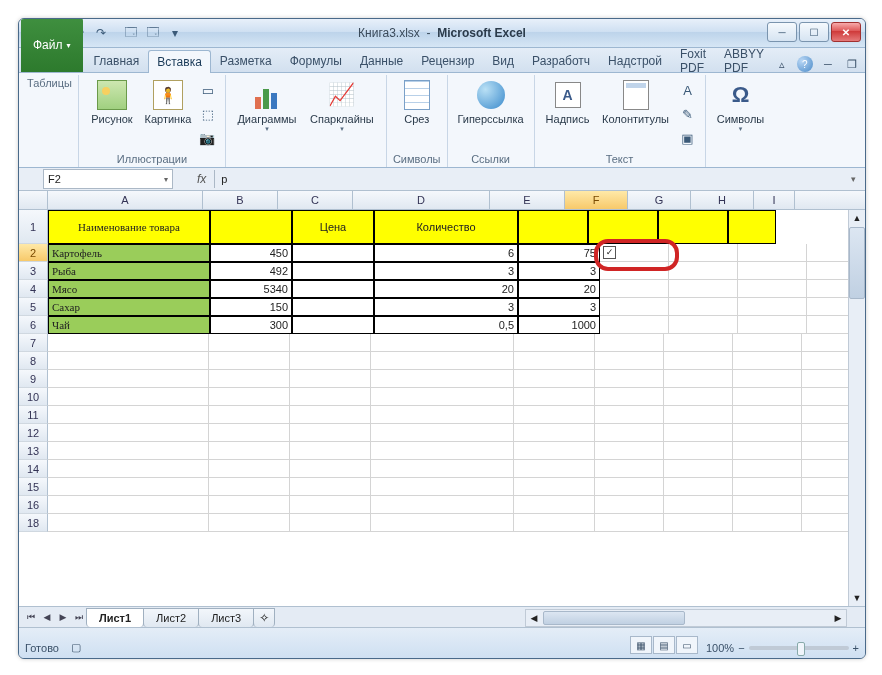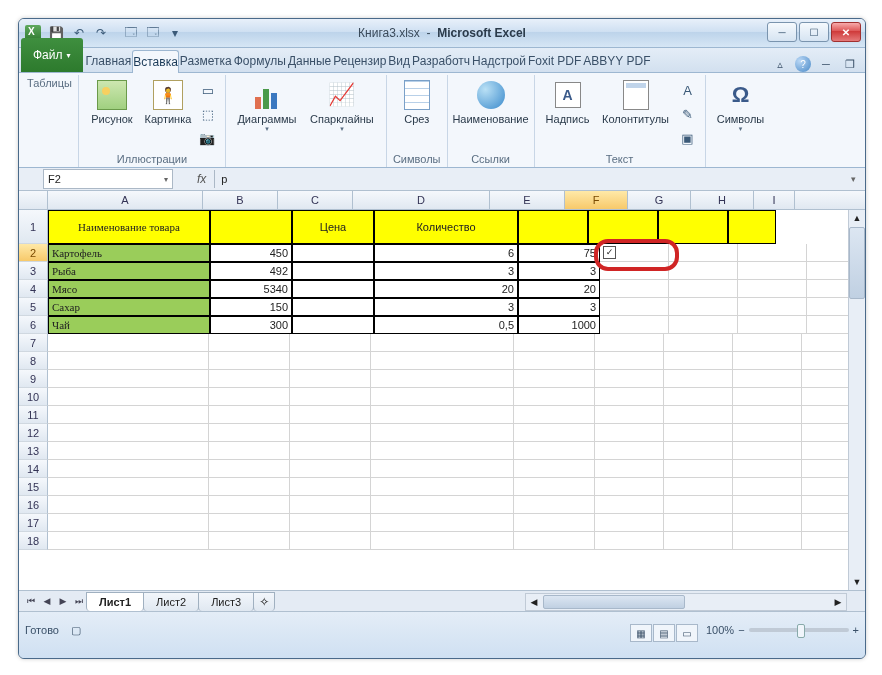--- a/index.html
+++ b/index.html
@@ -86,31 +86,31 @@
   .ribbon-tabs{
     height:24px;
     background: linear-gradient(#e4edf7,#d2e0ef);
     display:flex; align-items:flex-end;
     padding-left:2px;
     border-bottom:1px solid #9db7d1;
     position: relative;
   }
   .file-tab{
     height:22px;
-    padding:6px 12px;
+    padding:16px 12px;
     background: linear-gradient(#3f8f3f,#2d7a2d);
     color:#fff;
     display:flex; align-items:center;
     border-radius:3px 3px 0 0;
     margin-right:2px;
     font-size:12px;
   }
   .file-tab::after{ content:"▾"; font-size:8px; margin-left:4px; }
   .tab{
-    height:22px; padding:0 0;
+    height:22px; padding:0 8px;
     display:flex; align-items:center;
     color:#3a5068;
     border:1px solid transparent;
     border-bottom:none;
     border-radius:3px 3px 0 0;
     font-size:12px;
   }
   .tab.active{
     background:#f3f7fc;
     border-color:#9db7d1;
@@ -334,23 +334,23 @@
     display:flex; align-items:center;
   }
   .hscroll .arr{ width:16px; font-size:9px; text-align:center;}
   .hscroll .thumb{ flex:0 0 140px; height:12px; background:linear-gradient(#dce6f2,#c0d0e2); border:1px solid #a8b8ca; border-radius:2px; margin-left:1px;}
 
   
   .statusbar{
     height:22px;
     background:linear-gradient(#e4edf7,#cfe0f2);
     border-top:1px solid #b0c0d0;
-    display:flex; align-items:flex-start;
+    display:flex; align-items:flex-end;
     font-size:11px; color:#3a5068;
-    padding:12px 6px;
+    padding:4px 6px;
   }
   .viewbtns{ margin-left:auto; display:flex; gap:1px;}
   .viewbtn{ width:20px;height:16px;border:1px solid #a8b8ca;background:#f0f5fb;display:flex;align-items:center;justify-content:center;font-size:10px;}
   .zoom{ margin-left:8px; display:flex; align-items:center; gap:4px;}
   .zoom .track{ width:100px;height:4px;background:#c0cad6;position:relative;border-radius:2px;}
   .zoom .knob{ position:absolute; left:48px; top:-4px; width:6px;height:12px;background:#f0f5fb;border:1px solid #8aa;border-radius:2px;}
 </style>
 </head>
 <body>
 
@@ -460,21 +460,21 @@
       </div>
       <div class="glabel">Символы</div>
     </div>
 
     <div class="rgroup">
       <div class="row">
         <div class="bigbtn" style="width:70px">
           <div class="bigicon">
               <div class="i-globe"></div>
             </div>
-          <div class="lbl">Наименование</div>
+          <div class="lbl">Гиперссылка</div>
         </div>
       </div>
       <div class="glabel">Ссылки</div>
     </div>
 
     <div class="rgroup">
       <div class="row">
         <div class="bigbtn" style="width:50px">
           <div class="bigicon">
               <div class="i-textbox">A</div>
@@ -721,32 +721,20 @@
           <div class="cell cB wB"></div>
           <div class="cell cC wC"></div>
           <div class="cell cD wD"></div>
           <div class="cell cE wE"></div>
           <div class="cell cF wF"></div>
           <div class="cell cG wG"></div>
           <div class="cell cH wH"></div>
           <div class="cell cI wI"></div>
         </div>
         <div class="row ">
-          <div class="rh">17</div>
-          <div class="cell cA wA"></div>
-          <div class="cell cB wB"></div>
-          <div class="cell cC wC"></div>
-          <div class="cell cD wD"></div>
-          <div class="cell cE wE"></div>
-          <div class="cell cF wF"></div>
-          <div class="cell cG wG"></div>
-          <div class="cell cH wH"></div>
-          <div class="cell cI wI"></div>
-        </div>
-        <div class="row ">
           <div class="rh">18</div>
           <div class="cell cA wA"></div>
           <div class="cell cB wB"></div>
           <div class="cell cC wC"></div>
           <div class="cell cD wD"></div>
           <div class="cell cE wE"></div>
           <div class="cell cF wF"></div>
           <div class="cell cG wG"></div>
           <div class="cell cH wH"></div>
           <div class="cell cI wI"></div>

